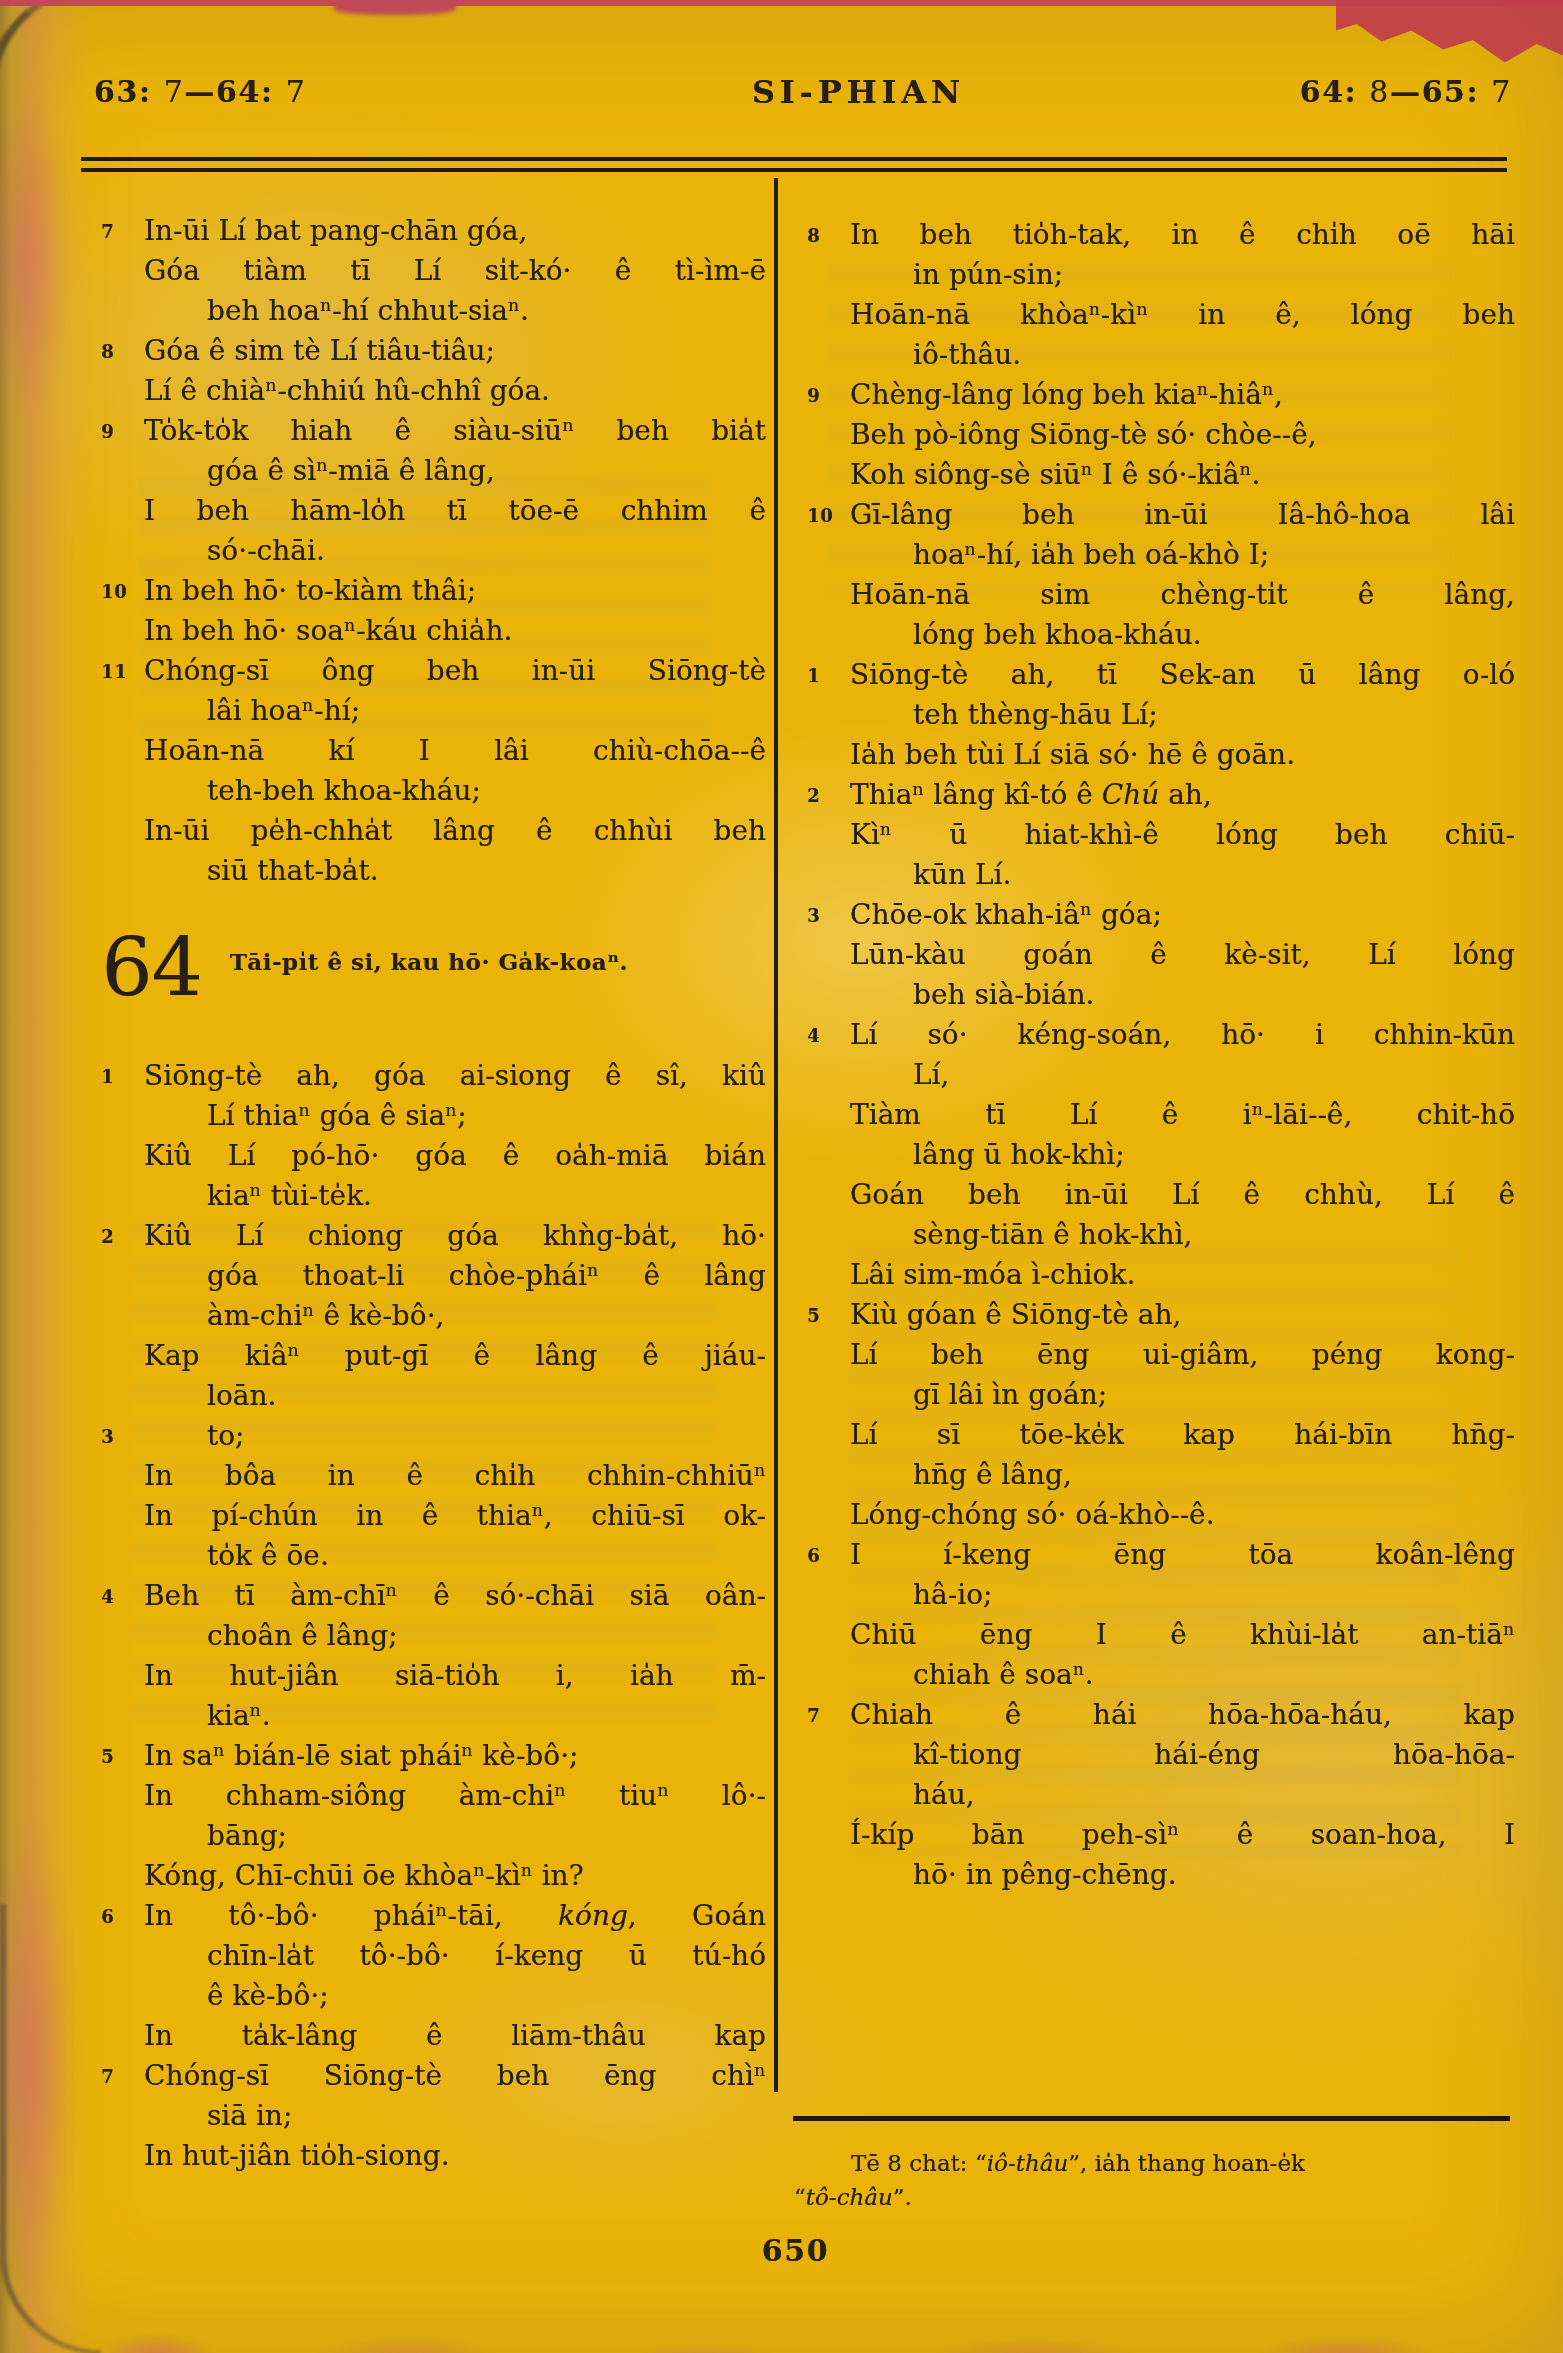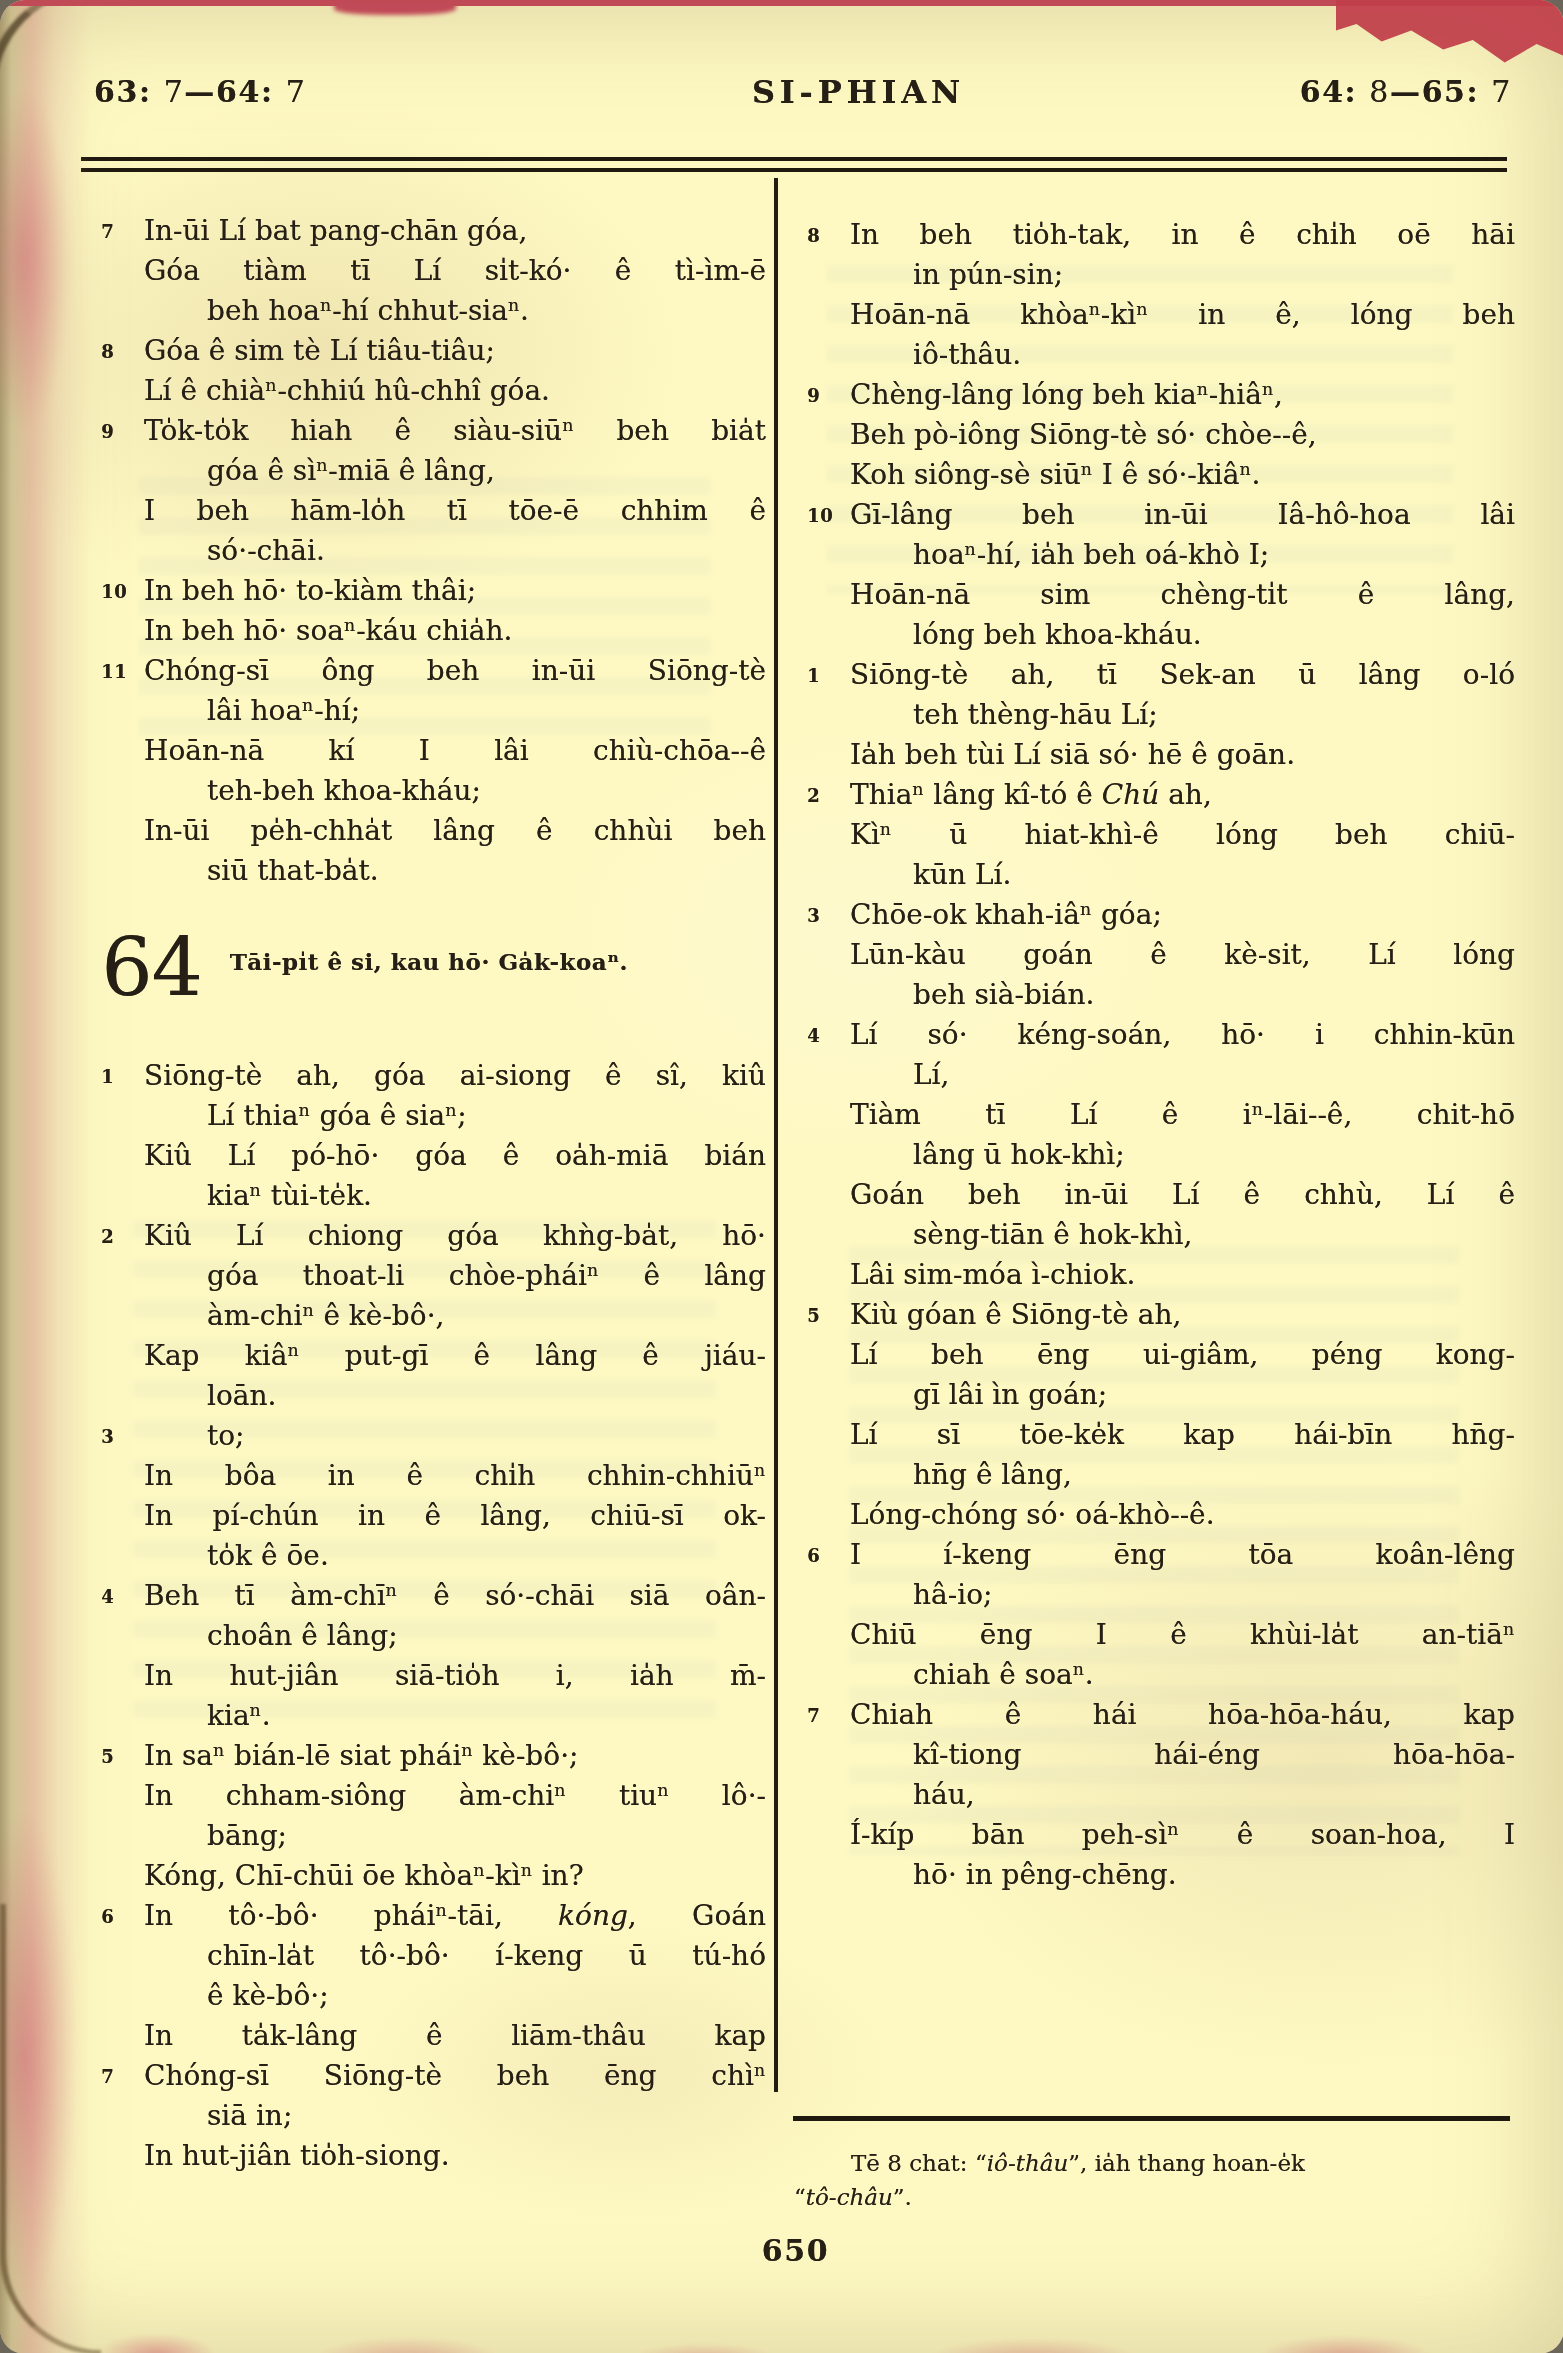--- a/index.html
+++ b/index.html
@@ -1,17 +1,17 @@
 <!DOCTYPE html>
 <html style="font-size:8.5px"><head>
 <meta charset="utf-8">
 <style>
   html,body{margin:0;padding:0;background:#6b655a;}
-  .page{position:relative;width:1564px;height:2354px;background:#fef9c3;overflow:hidden;
-        font-family:"DejaVu Serif","Liberation Serif",serif;color:#261f16;border-radius:25px;}
+  .page{position:relative;width:1564px;height:2354px;background:#eab308;overflow:hidden;
+        font-family:"DejaVu Serif","Liberation Serif",serif;color:#261f16;}
   .paper-tex{position:absolute;inset:0;pointer-events:none;
     background:
       radial-gradient(636px 424px at 20% 15%, rgba(214,194,146,.38), transparent 60%),
       radial-gradient(743px 530px at 85% 75%, rgba(212,192,148,.30), transparent 60%),
       radial-gradient(530px 371px at 55% 40%, rgba(255,250,232,.28), transparent 60%),
       radial-gradient(477px 265px at 40% 88%, rgba(218,198,152,.25), transparent 60%);
     box-shadow: inset 0 0 127px rgba(123,99,58,.30);}
   .ink{text-shadow:0 0 0.5px rgba(38,31,22,.7);}
 
   
@@ -143,21 +143,21 @@
         <div class="line j">Kiû Lí chiong góa khǹg-ba̍t, hō·</div>
         <div class="line ind j">góa thoat-li chòe-pháiⁿ ê lâng</div>
         <div class="line ind">àm-chiⁿ ê kè-bô·,</div>
         <div class="line j">Kap kiâⁿ put-gī ê lâng ê jiáu-</div>
         <div class="line ind">loān.</div>
       </div>
       <div class="verse">
         <span class="vnum">3</span>
         <div class="line ind">to;</div>
         <div class="line j">In bôa in ê chi̍h chhin-chhiūⁿ</div>
-        <div class="line j">In pí-chún in ê lâng, chiū-sī ok-</div>
+        <div class="line j">In pí-chún in ê thiaⁿ, chiū-sī ok-</div>
         <div class="line ind">to̍k ê ōe.</div>
       </div>
       <div class="verse">
         <span class="vnum">4</span>
         <div class="line j">Beh tī àm-chīⁿ ê só·-chāi siā oân-</div>
         <div class="line ind">choân ê lâng;</div>
         <div class="line j">In hut-jiân siā-tio̍h i, ia̍h m̄-</div>
         <div class="line ind">kiaⁿ.</div>
       </div>
       <div class="verse">

